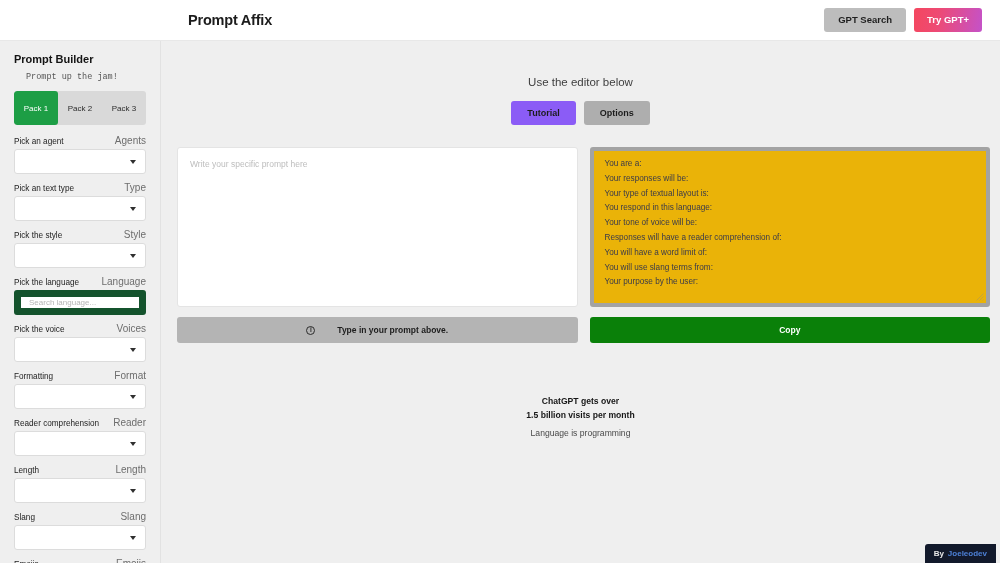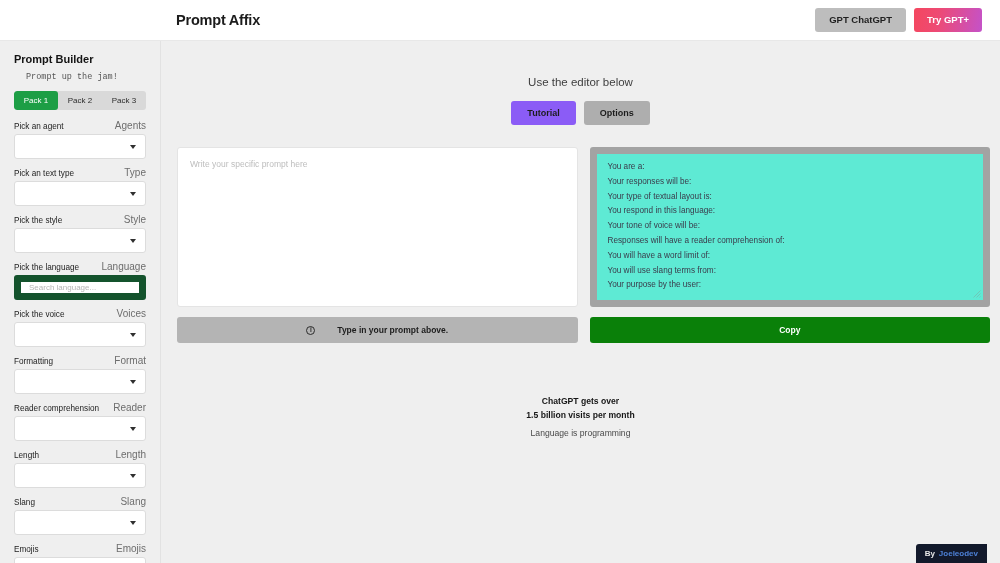--- a/index.html
+++ b/index.html
@@ -12,21 +12,21 @@
   #app { width: 1000px; height: 563px; position: relative; }
 
   
   .header {
     height: 41px; background: #ffffff;
     display: flex; align-items: center;
     position: relative;
     border-bottom: 1px solid #e8e8e8;
   }
   .brand {
-    position: absolute; left: 176px;
+    position: absolute; left: 188px;
     font-size: 14.5px; font-weight: bold; color: #1c1c1c;
     letter-spacing: -0.2px;
   }
   .header-actions {
     position: absolute; right: 18px;
     display: flex; gap: 8px; align-items: center;
   }
   .btn-gpt-editor {
     background: #bdbdbd; color: #1f1f1f;
     font-size: 9.5px; font-weight: bold;
@@ -56,21 +56,21 @@
     font-size: 11px; font-weight: bold; color: #141414;
     padding: 0 14px; margin-bottom: 7px;
   }
   .sb-sub {
     font-size: 8.5px; color: #565656;
     padding: 0 26px; margin-bottom: 9px; font-family: Liberation Mono, monospace;
   }
   .packs {
     margin: 0 14px 10px 14px;
     background: #d9d9d9; border-radius: 3px;
-    display: flex; overflow: hidden; height: 19px;
+    display: flex; overflow: hidden; height: 34px;
   }
   .pack {
     flex: 1; display: flex; align-items: center; justify-content: center;
     font-size: 8px; color: #2b2b2b; cursor: pointer;
     border-radius: 3px;
   }
   .pack.active { background: #1d9e45; color: #ffffff; font-weight: normal; }
 
   .field { padding: 0 14px; margin-bottom: 8px; }
   .field-head {
@@ -134,22 +134,22 @@
   .col { flex: 1; display: flex; flex-direction: column; }
   .prompt-area {
     height: 160px; background: #ffffff;
     border: 1px solid #e4e4e4; border-radius: 3px;
     padding: 11px 12px; font-size: 8.5px; color: #b3b3b3;
     resize: none; font-family: "Liberation Sans", sans-serif;
     outline: none;
   }
   .prompt-area::placeholder { color: #bdbdbd; }
   .output-box {
-    height: 160px; background: #5eead4;
-    border: 7px solid #a3a3a3; border-radius: 3px;
+    height: 160px; background: #eab308;
+    border: 4px solid #a3a3a3; border-radius: 3px;
     padding: 9px 11px; overflow: hidden; position: relative;
   }
   .out-line {
     font-size: 8.2px; color: #3a3a4a; line-height: 1;
     margin-bottom: 6.6px;
   }
   .resize-grip {
     position: absolute; right: 2px; bottom: 2px;
     width: 8px; height: 8px; opacity: .45;
   }
@@ -179,36 +179,36 @@
     text-align: center; margin-top: 52px;
   }
   .stat-1, .stat-2 {
     font-size: 8.6px; font-weight: bold; color: #161616; line-height: 1.6;
   }
   .stat-3 {
     font-size: 8.6px; color: #4a4a4a; margin-top: 5px;
   }
 
   .credit {
-    position: absolute; right: 13px; bottom: 0px;
+    position: absolute; right: 4px; bottom: 0px;
     background: #12192b; border-radius: 3px 0 0 0;
     padding: 5px 9px; display: flex; gap: 4px; align-items: center;
   }
   .credit-by { font-size: 8px; color: #e8e8e8; font-weight: bold; }
   .credit-name { font-size: 8px; color: #4d80d6; font-weight: bold; }
 </style>
 </head>
 <body>
 
 <div id="app">
 
   <div class="header">
     <div class="brand">Prompt Affix</div>
     <div class="header-actions">
-      <button class="btn-gpt-editor">GPT ChatGPT</button>
+      <button class="btn-gpt-editor">GPT Search</button>
       <button class="btn-try-gpt">Try GPT+</button>
     </div>
   </div>
 
   <div class="body-wrap">
 
     <div class="sidebar">
       <div class="sb-title">Prompt Builder</div>
       <div class="sb-sub">Prompt up the jam!</div>
 

